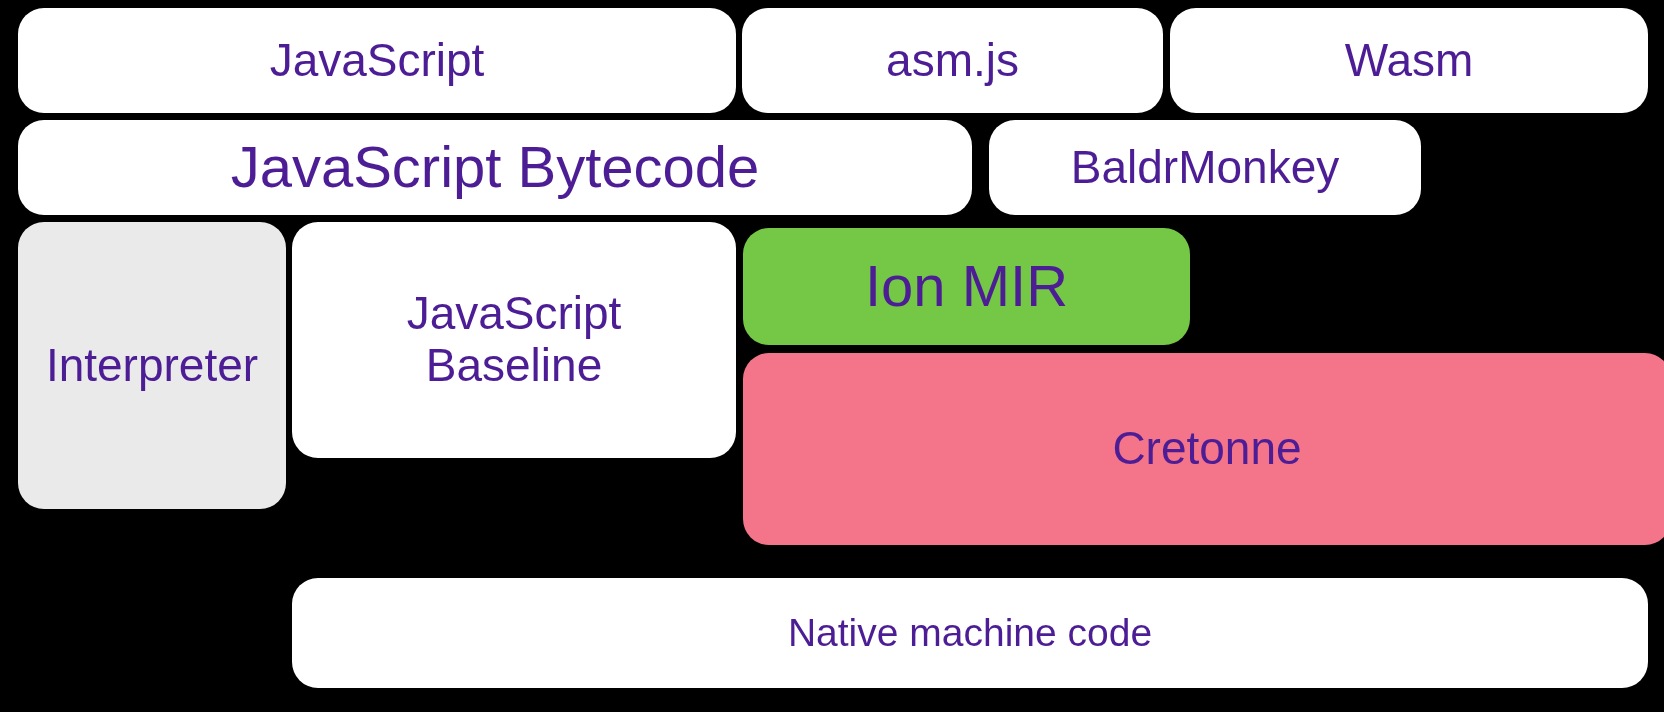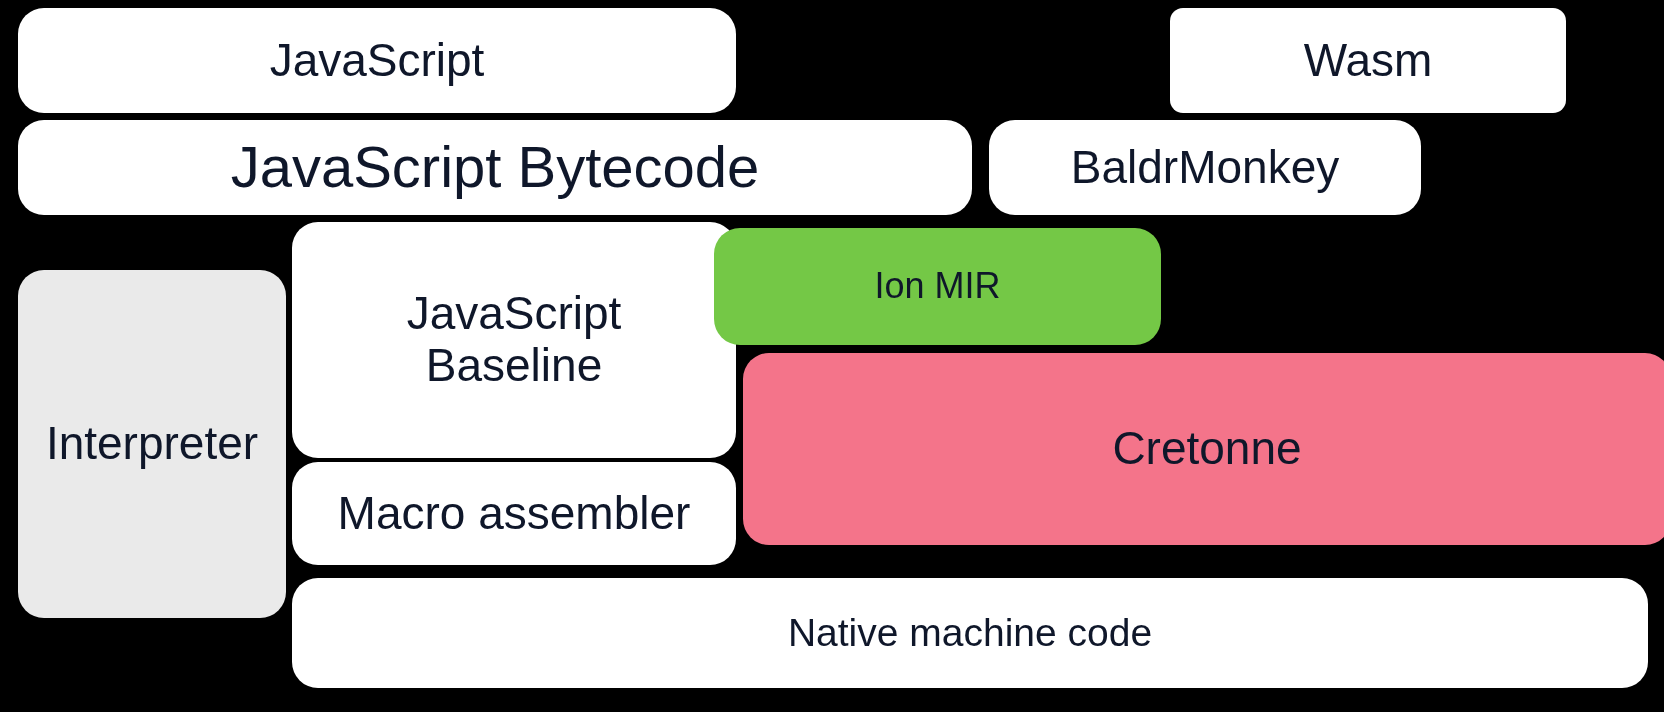--- a/index.html
+++ b/index.html
@@ -15,81 +15,81 @@
     overflow: hidden;
     font-family: "Liberation Sans", sans-serif;
   }
   .node {
     position: absolute;
     box-sizing: border-box;
     display: flex;
     align-items: center;
     justify-content: center;
     text-align: center;
-    color: #0f172a;
+    color: #4c1d95;
     background: #ffffff;
     border-radius: 26px;
     line-height: 1.12;
     font-weight: 400;
     -webkit-font-smoothing: antialiased;
   }
   .node.gray  { background: #eaeaea; }
   .node.green { background: #74c846; }
   .node.pink  { background: #f4748a; }
 
   
   .n-javascript       { left: 18px;  top: 8px;   width: 718px; height: 105px; font-size: 46px; }
   .n-asmjs            { left: 742px; top: 8px;   width: 421px; height: 105px; font-size: 46px; }
-  .n-wasm             { left: 1170px;top: 8px;   width: 396px; height: 105px; font-size: 46px; border-radius: 13px; }
+  .n-wasm             { left: 1170px;top: 8px;   width: 478px; height: 105px; font-size: 46px; }
 
   
   .n-js-bytecode      { left: 18px;  top: 120px; width: 954px; height: 95px;  font-size: 58px; }
   .n-baldrmonkey      { left: 978px; top: 120px; width: 432px; height: 95px;  font-size: 46px; margin-left: 11px; }
 
   
-  .n-interpreter      { left: 18px;  top: 222px; width: 268px; height: 348px; font-size: 46px; margin-top: 48px; }
+  .n-interpreter      { left: 18px;  top: 222px; width: 268px; height: 287px; font-size: 46px; }
   .n-js-baseline      { left: 292px; top: 222px; width: 444px; height: 236px; font-size: 46px; }
   .n-macro-assembler  { left: 292px; top: 462px; width: 444px; height: 103px; font-size: 46px; }
-  .n-ion-mir          { left: 714px; top: 228px; width: 447px; height: 117px; font-size: 36px; }
+  .n-ion-mir          { left: 743px; top: 228px; width: 447px; height: 117px; font-size: 58px; }
   .n-cretonne         { left: 743px; top: 353px; width: 928px; height: 192px; font-size: 46px; }
 
   
   .n-native-code      { left: 292px; top: 578px; width: 1356px; height: 110px; font-size: 39px; }
 
   .label { display: block; white-space: pre-line; }
 </style>
 </head>
 <body>
 
 <div id="diagram">
 
   <div class="node n-javascript">
     <span class="label">JavaScript</span>
+  </div>
+  <div class="node n-asmjs">
+    <span class="label">asm.js</span>
   </div>
   <div class="node n-wasm">
     <span class="label">Wasm</span>
   </div>
 
   <div class="node n-js-bytecode">
     <span class="label">JavaScript Bytecode</span>
   </div>
   <div class="node n-baldrmonkey">
     <span class="label">BaldrMonkey</span>
   </div>
 
   <div class="node gray n-interpreter">
     <span class="label">Interpreter</span>
   </div>
   <div class="node n-js-baseline">
     <span class="label">JavaScript
 Baseline</span>
   </div>
-  <div class="node n-macro-assembler">
-    <span class="label">Macro assembler</span>
-  </div>
   <div class="node green n-ion-mir">
     <span class="label">Ion MIR</span>
   </div>
   <div class="node pink n-cretonne">
     <span class="label">Cretonne</span>
   </div>
 
   <div class="node n-native-code">
     <span class="label">Native machine code</span>
   </div>

